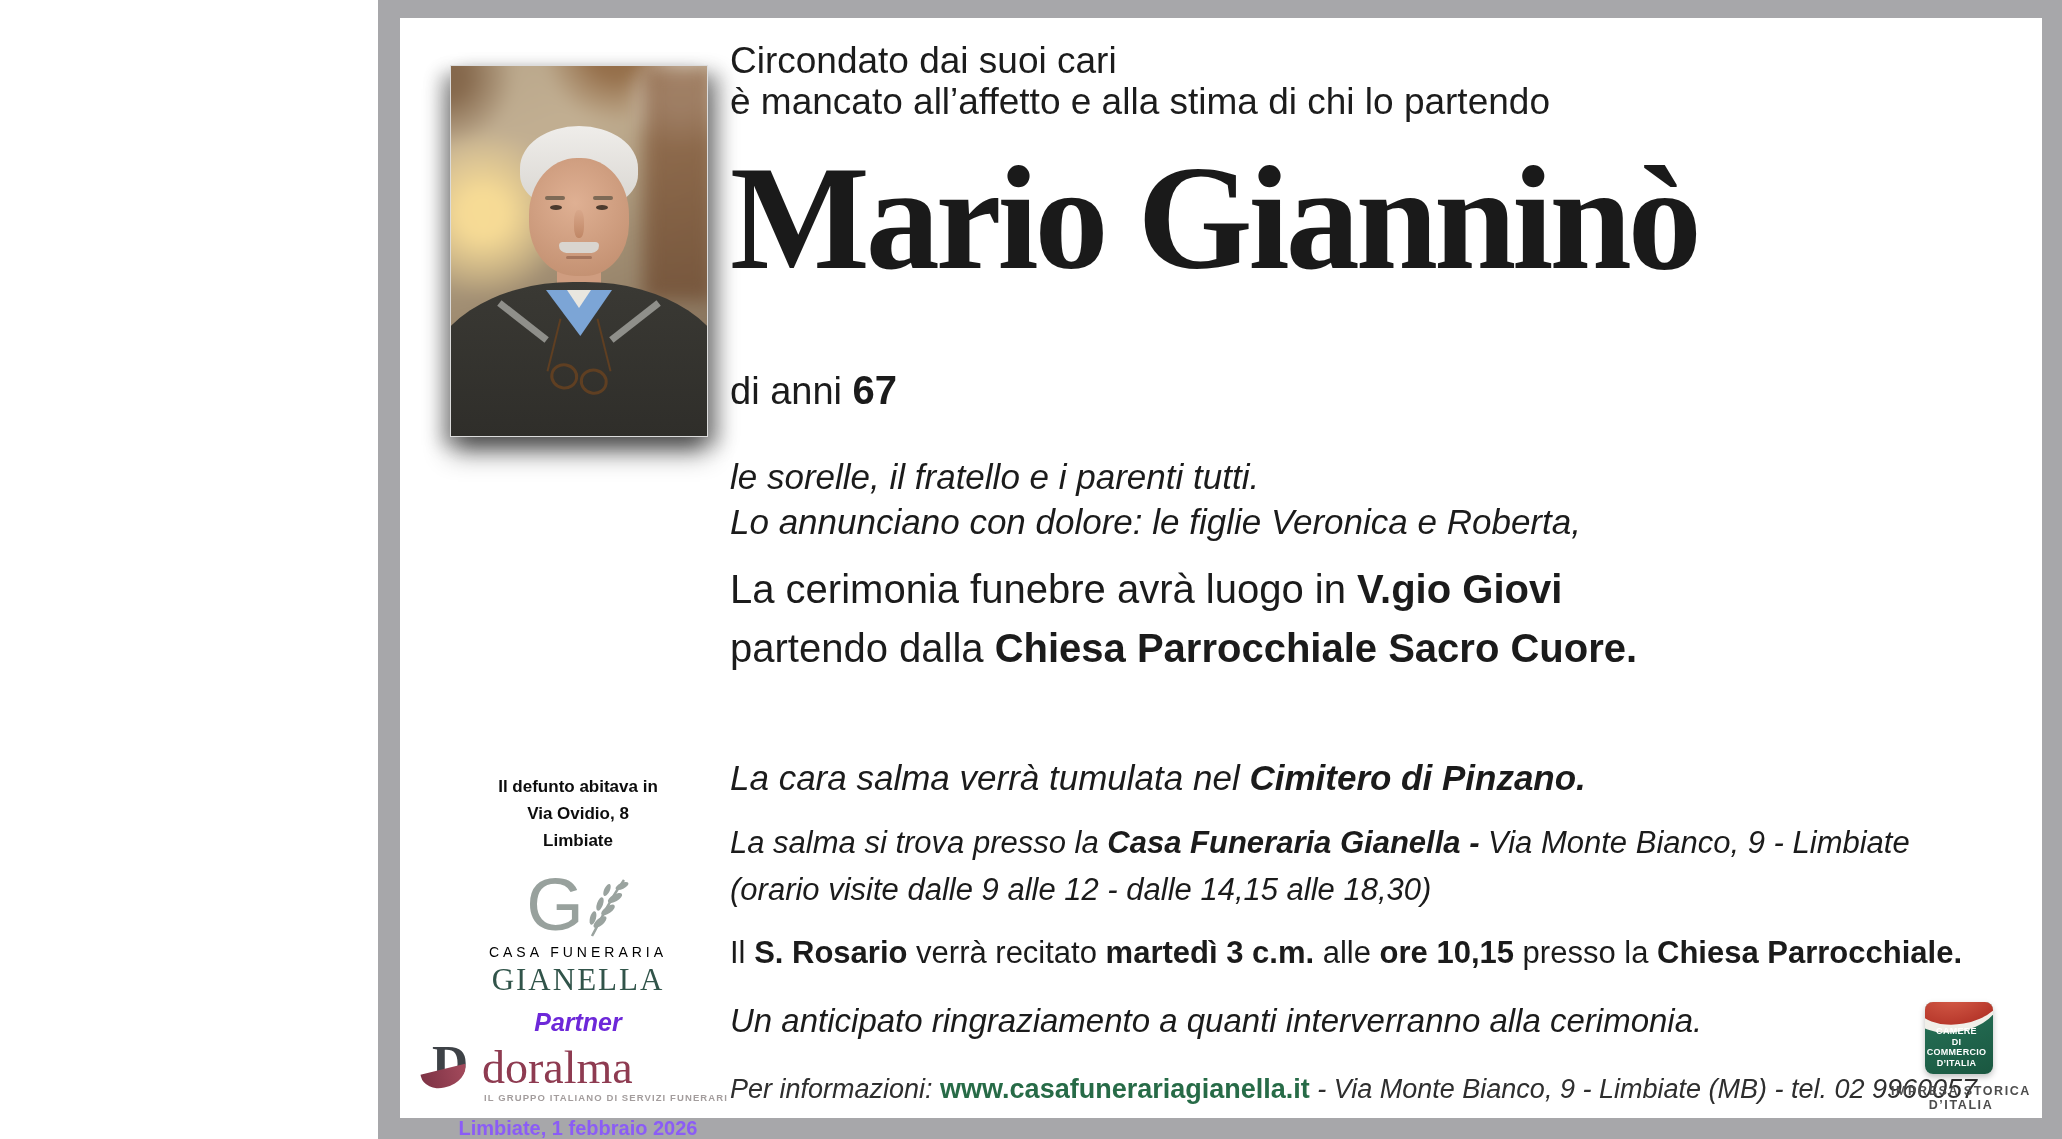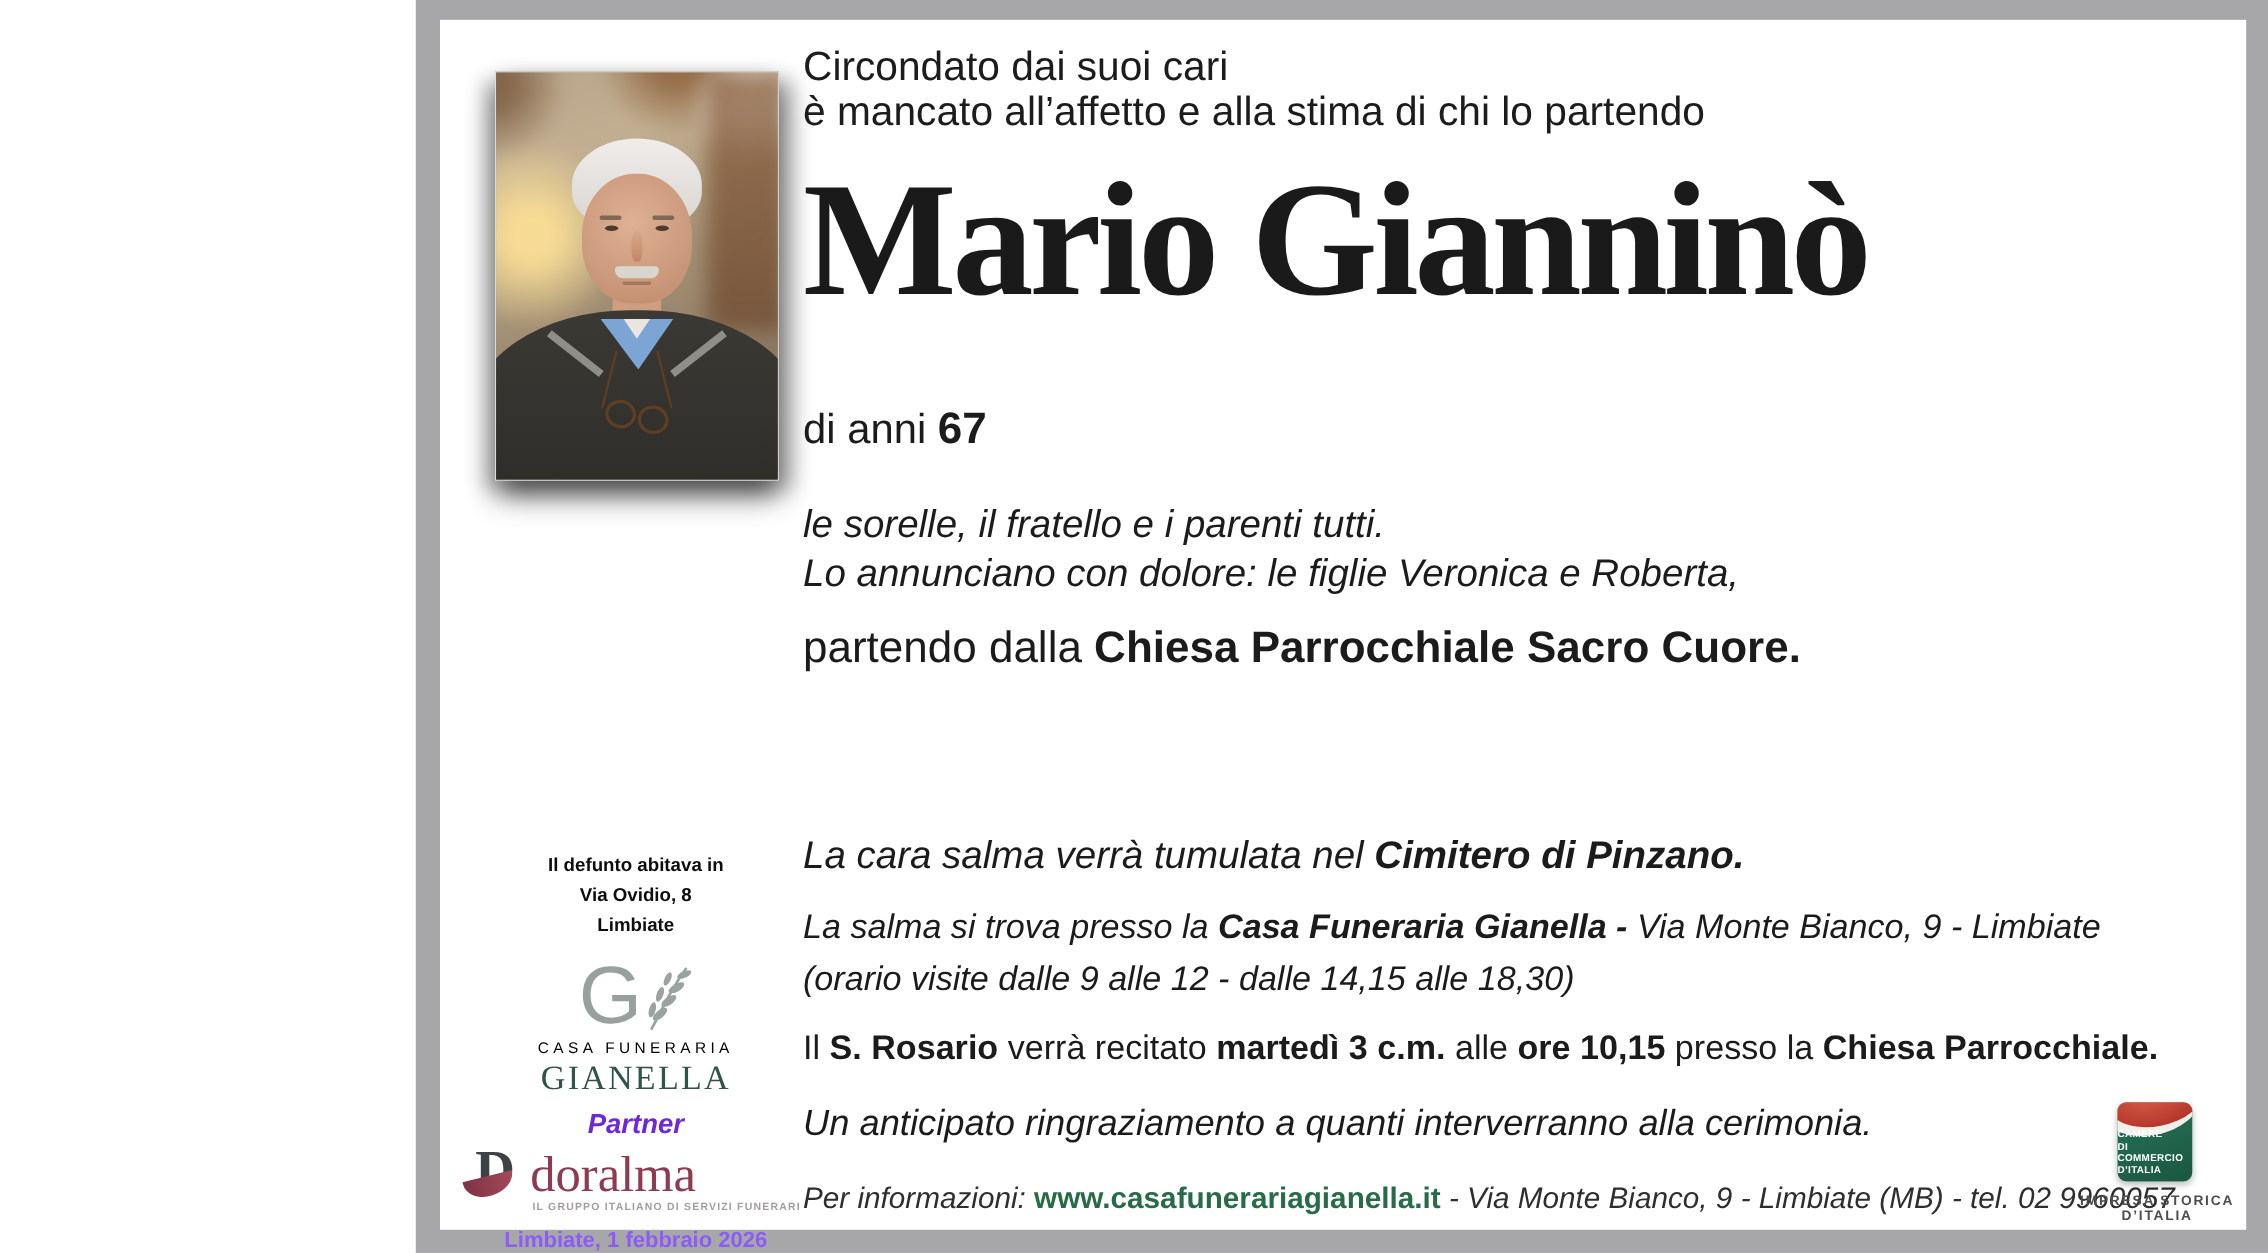--- a/index.html
+++ b/index.html
@@ -92,21 +92,21 @@
   .foot{top:1056px;font-size:27px;font-style:italic;color:#2e2e2e}
   .foot .site{font-style:normal;font-weight:700;color:#276b47;text-decoration:none}
 
   
   .stamp{position:absolute;left:1525px;top:984px;width:68px;height:72px;border-radius:8px;overflow:hidden;
     background:linear-gradient(160deg,#27745a,#1a5740);box-shadow:0 3px 6px rgba(0,0,0,.25)}
   .stamp .white-c{position:absolute;left:-14px;top:-22px;width:88px;height:52px;background:#f1efe9;
     border-radius:50%;transform:rotate(-10deg)}
   .stamp .red-d{position:absolute;left:-10px;top:-30px;width:88px;height:52px;
     background:radial-gradient(ellipse at 45% 40%,#d8604b,#b23227 80%);border-radius:50%;transform:rotate(-10deg)}
-  .stamp .txt{position:absolute;right:5px;bottom:6px;text-align:left;color:#fff;
+  .stamp .txt{position:absolute;right:5px;bottom:6px;text-align:center;color:#fff;
     font-size:9px;line-height:10.5px;font-weight:700;letter-spacing:.3px}
   .stamp-caption{position:absolute;left:1478px;top:1066px;width:166px;text-align:center;
     font-size:12.5px;letter-spacing:1.6px;font-weight:700;color:#4d4d4d}
 </style>
 </head>
 <body>
 
 <div class="frame"></div>
 
 <div class="card">
@@ -184,20 +184,21 @@
     <div class="bigname">Mario Gianninò</div>
 
     <div class="age"><span>di anni</span>&nbsp;<b>67</b></div>
 
     <div class="annc">
       <div>le sorelle, il fratello e i parenti tutti.</div>
       <div>Lo annunciano con dolore: le figlie Veronica e Roberta,</div>
     </div>
 
     <div class="cer">
+      <div><span>La cerimonia funebre avrà luogo in </span><b>V.gio Giovi</b></div>
       <div><span>partendo dalla </span><b>Chiesa Parrocchiale Sacro Cuore.</b></div>
     </div>
 
     <div class="burial"><span>La cara salma verrà tumulata nel </span><b>Cimitero di Pinzano.</b></div>
 
     <div class="view">
       <div><span>La salma si trova presso la </span><b>Casa Funeraria Gianella -</b><span> Via Monte Bianco, 9 - Limbiate</span></div>
       <div>(orario visite dalle 9 alle 12 - dalle 14,15 alle 18,30)</div>
     </div>
 

